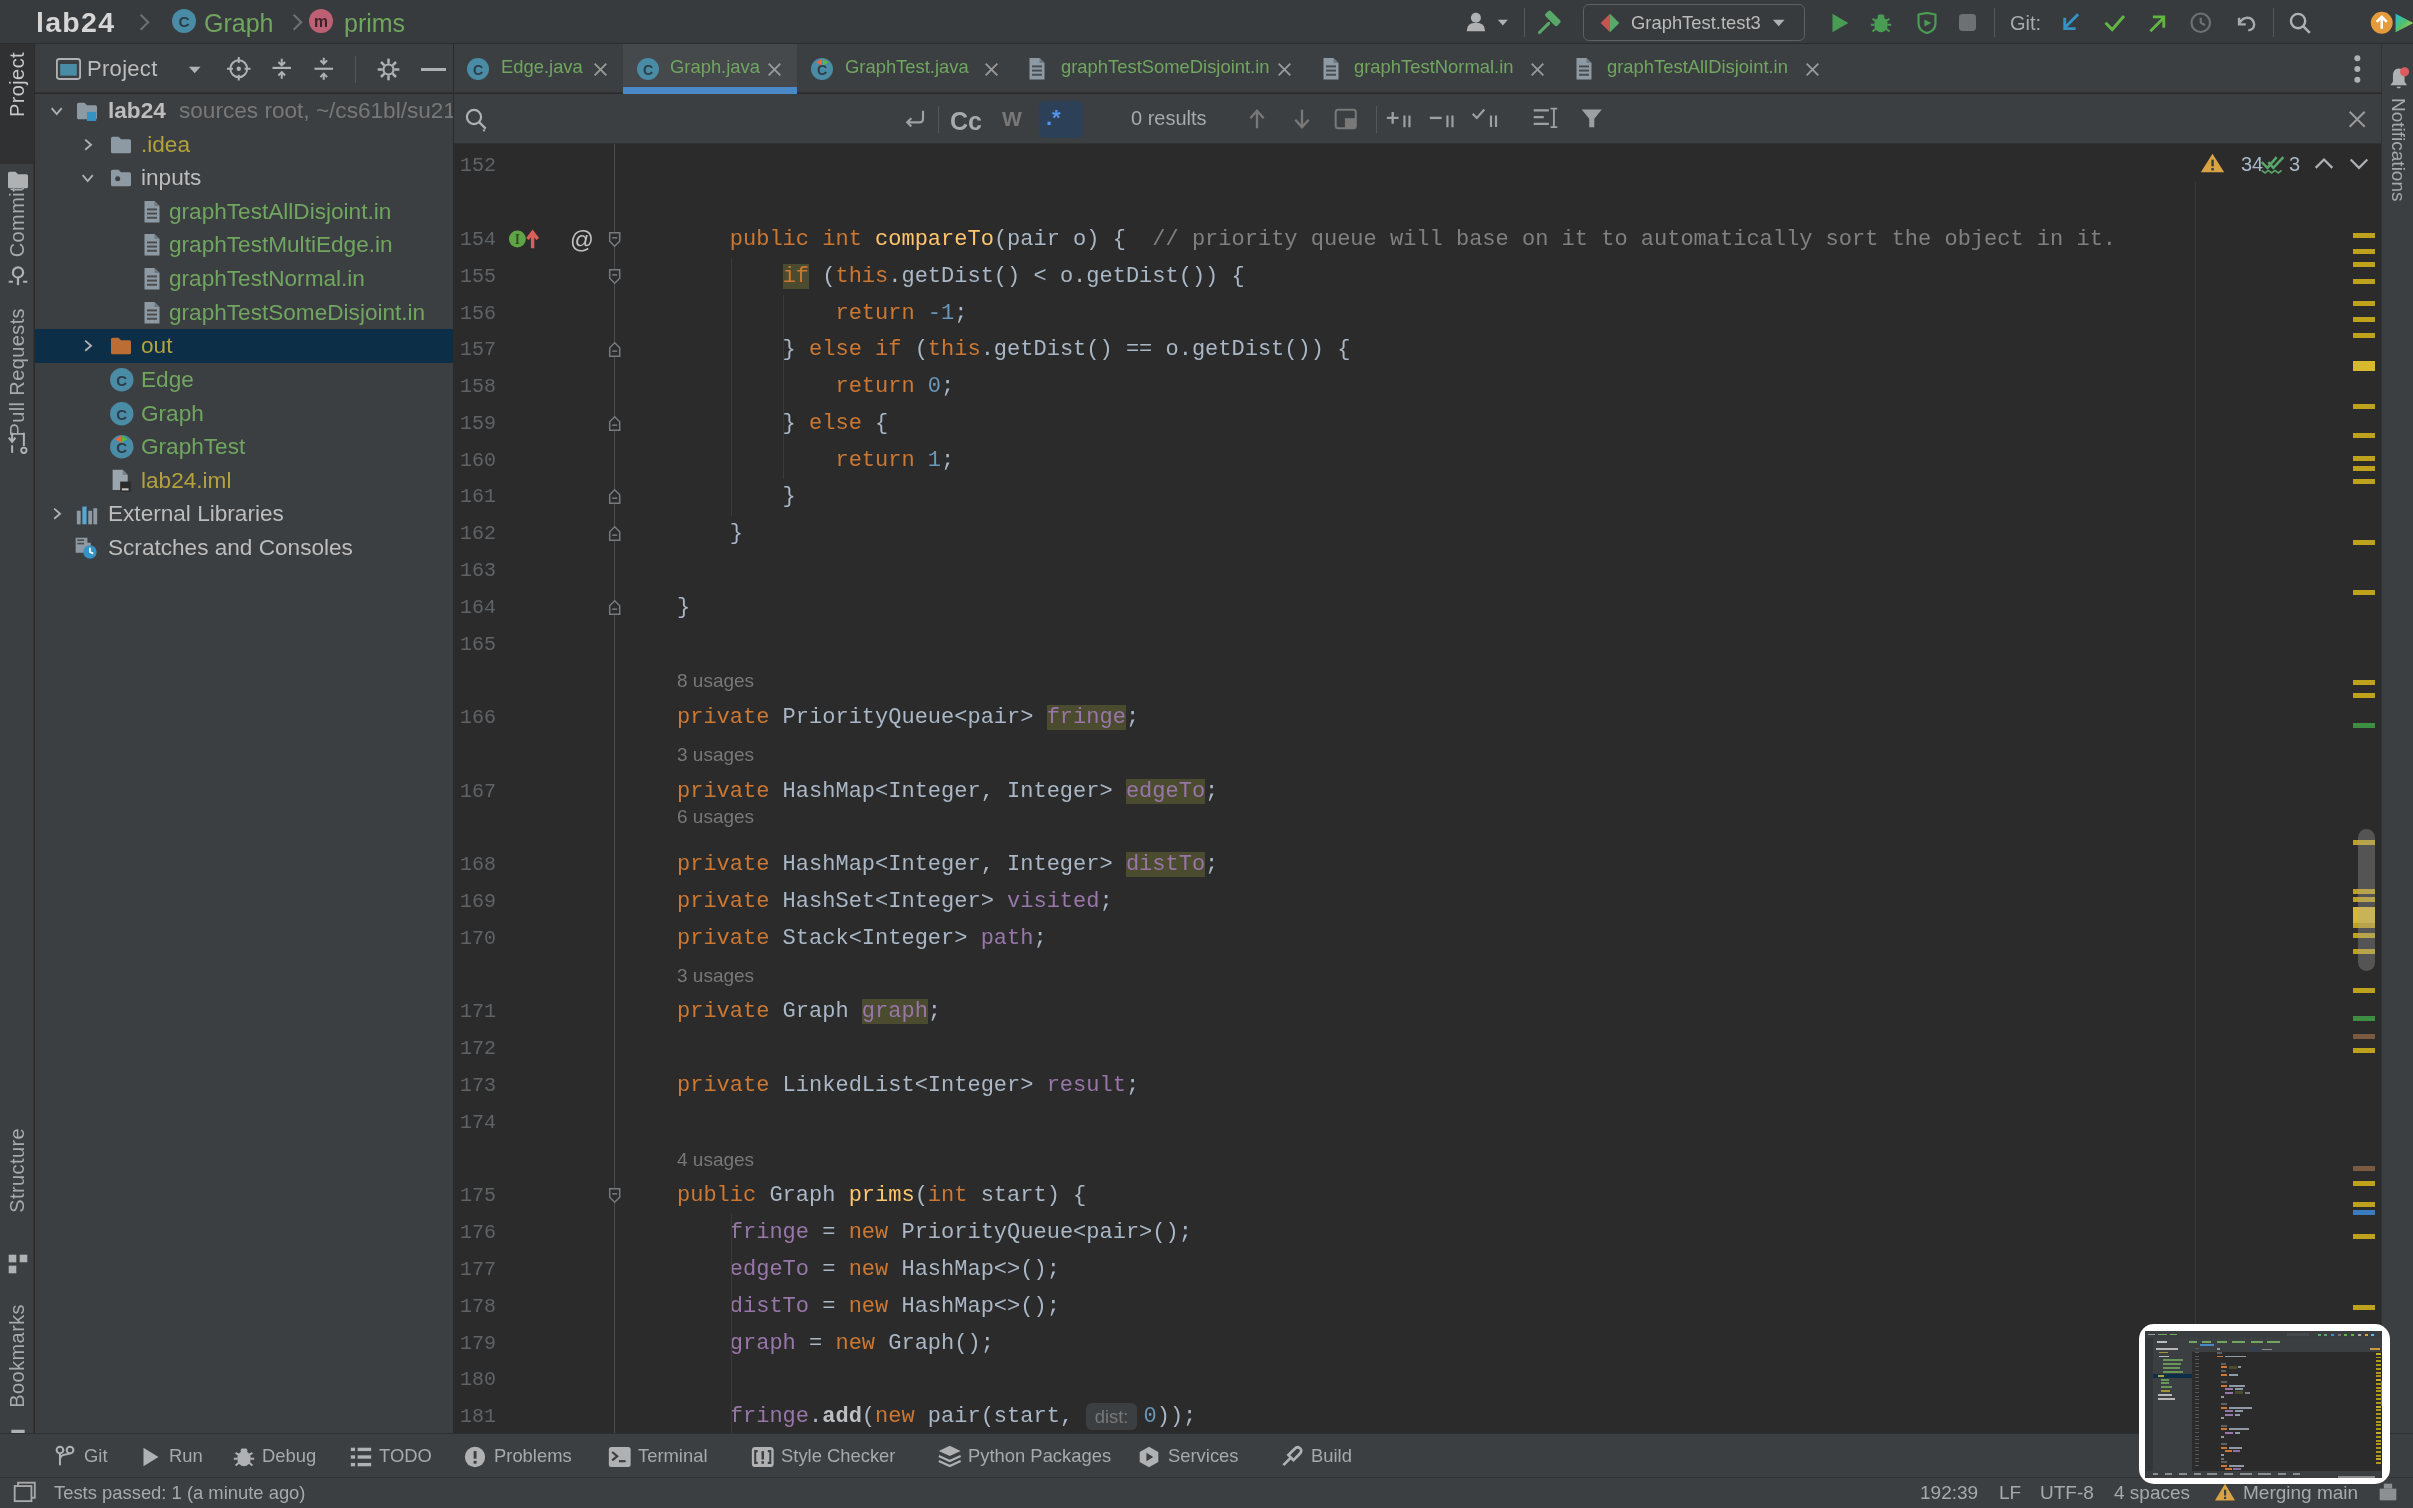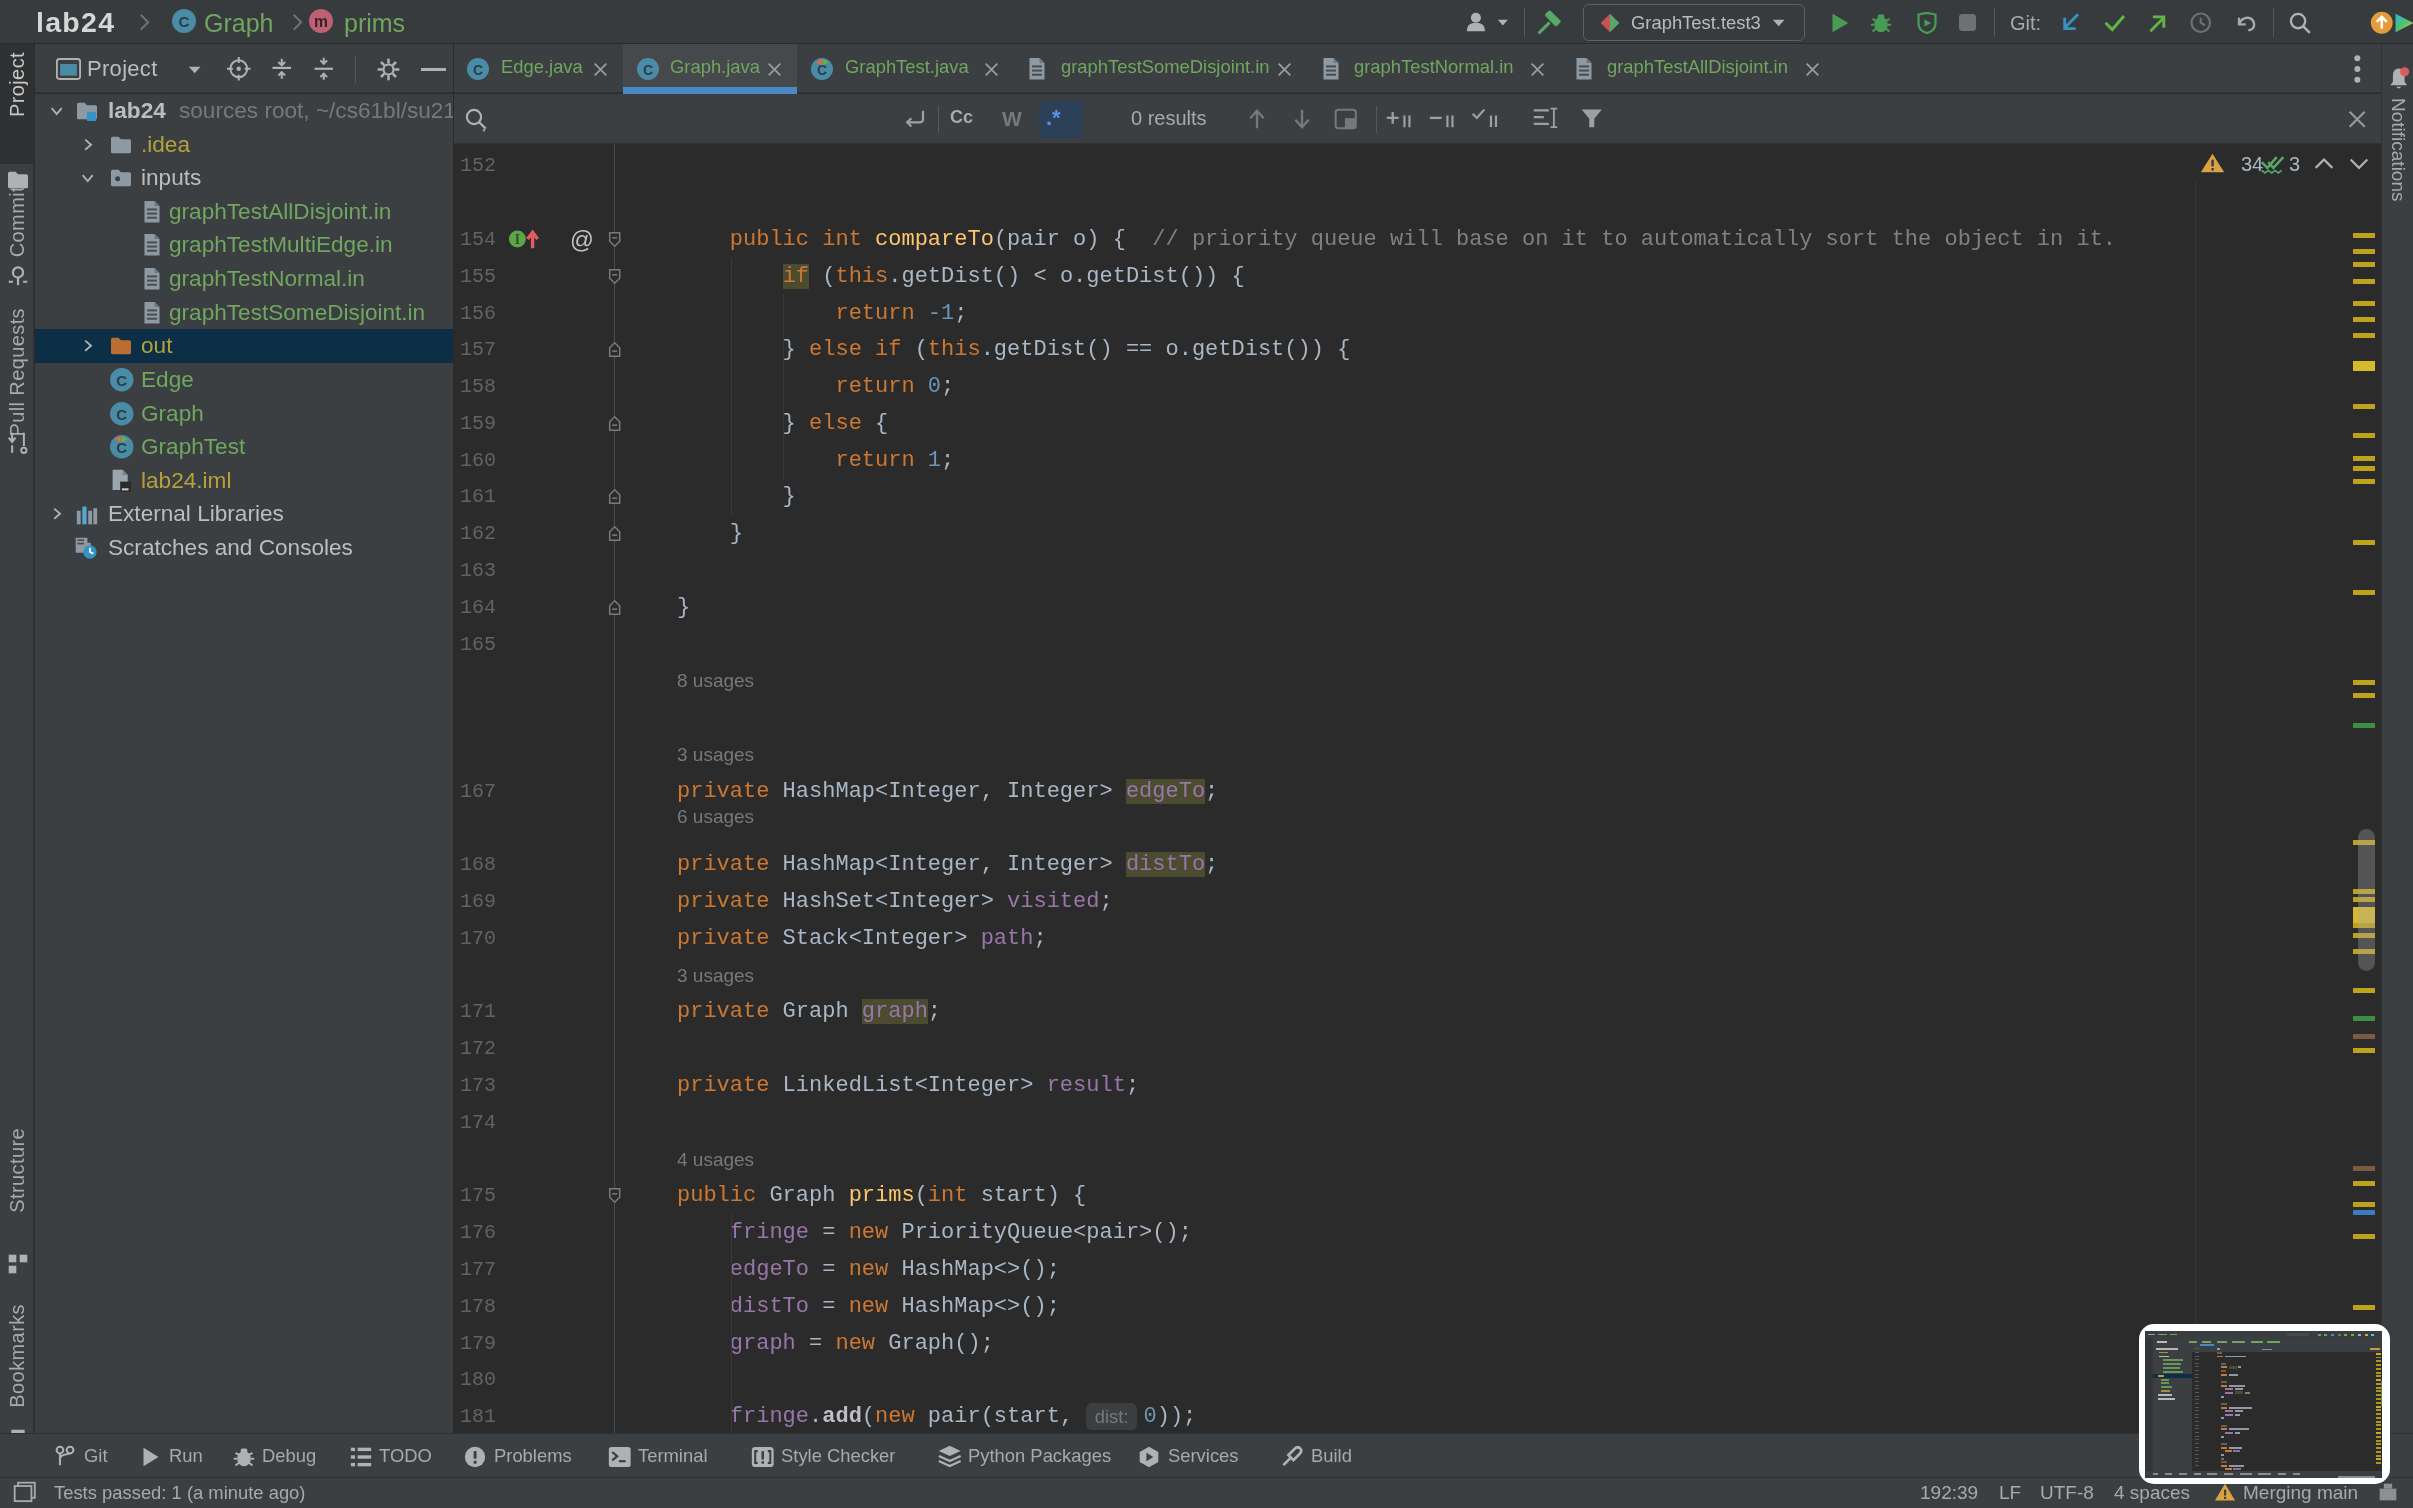--- a/index.html
+++ b/index.html
@@ -235,21 +235,21 @@
 <div id="findbar" class="abs">
 <svg class="abs" style="left:10px;top:12.6px;" width="25" height="25" viewBox="0 0 30 30">
       <circle cx="12" cy="12" r="8.5" stroke="#AFB1B3" stroke-width="2.6" fill="none"></circle>
       <path d="M18 18 L26 26" stroke="#AFB1B3" stroke-width="2.8"></path>
       <path d="M22 27 L26 27 L24 30 Z" fill="#AFB1B3"></path>
     </svg>
 <svg class="abs" style="left:449px;top:14.2px;" width="25" height="22" viewBox="0 0 30 26">
       <path d="M24 3 L24 13 Q24 17 20 17 L6 17 M10 12 L5 17 L10 22" stroke="#9DA0A2" stroke-width="2.6" fill="none"></path>
     </svg>
 <div class="div" style="left:484px;top:11.7px;height:27px;"></div>
-<span class="abs" style="left:496px;top:12.6px;font-size:18px;font-weight:bold;color:#A7A9AB;">Cc</span>
+<span class="abs" style="left:496px;top:12.6px;font-size:25px;font-weight:bold;color:#A7A9AB;">Cc</span>
 <span class="abs" style="left:548px;top:12.6px;font-size:21px;font-weight:bold;color:#787878;">W</span>
 <div class="abs" style="left:585px;top:6.7px;width:44px;height:37px;background:#2C4058;border-radius:5px;"></div>
 <span class="abs" style="left:592px;top:11px;font-size:22px;font-weight:bold;color:#5394EC;">.*</span>
 <span class="abs" style="left:677px;top:13.4px;font-size:20px;color:#A7A9AB;">0 results</span>
 <svg class="abs" style="left:793px;top:14.2px;" width="20" height="22" viewBox="0 0 24 26">
       <path d="M12 24 L12 4 M4 12 L12 3 L20 12" stroke="#787878" stroke-width="2.8" fill="none"></path>
     </svg>
 <svg class="abs" style="left:838px;top:14.2px;" width="20" height="22" viewBox="0 0 24 26">
       <path d="M12 2 L12 22 M4 14 L12 23 L20 14" stroke="#787878" stroke-width="2.8" fill="none"></path>
     </svg>
@@ -464,20 +464,21 @@
 <div class="crow" style="top:187px;"><span class="ln">157</span><span class="cd"><span class="d">        } </span><span class="k">else if</span><span class="d"> (</span><span class="k">this</span><span class="d">.getDist() == o.getDist()) {</span></span></div>
 <div class="crow" style="top:224px;"><span class="ln">158</span><span class="cd"><span class="d">            </span><span class="k">return </span><span class="n">0</span><span class="d">;</span></span></div>
 <div class="crow" style="top:261px;"><span class="ln">159</span><span class="cd"><span class="d">        } </span><span class="k">else</span><span class="d"> {</span></span></div>
 <div class="crow" style="top:298px;"><span class="ln">160</span><span class="cd"><span class="d">            </span><span class="k">return </span><span class="n">1</span><span class="d">;</span></span></div>
 <div class="crow" style="top:334px;"><span class="ln">161</span><span class="cd"><span class="d">        }</span></span></div>
 <div class="crow" style="top:371px;"><span class="ln">162</span><span class="cd"><span class="d">    }</span></span></div>
 <div class="crow" style="top:408px;"><span class="ln">163</span><span class="cd"></span></div>
 <div class="crow" style="top:445px;padding-left:12px;"><span class="ln">164</span><span class="cd"><span class="d">}</span></span></div>
 <div class="crow" style="top:482px;"><span class="ln">165</span><span class="cd"></span></div>
 <div class="crow" style="top:518px;"><span class="usr us">8 usages</span></div>
+<div class="crow" style="top:555px;"><span class="ln">166</span><span class="cd"><span class="k">private</span><span class="d"> PriorityQueue&lt;pair&gt; </span><span class="f hlb">fringe</span><span class="d">;</span></span></div>
 <div class="crow" style="top:592px;"><span class="usr us">3 usages</span></div>
 <div class="crow" style="top:629px;"><span class="ln">167</span><span class="cd"><span class="k">private</span><span class="d"> HashMap&lt;Integer, Integer&gt; </span><span class="f hlb">edgeTo</span><span class="d">;</span></span></div>
 <div class="crow" style="top:654px;"><span class="usr us">6 usages</span></div>
 <div class="crow" style="top:702px;"><span class="ln">168</span><span class="cd"><span class="k">private</span><span class="d"> HashMap&lt;Integer, Integer&gt; </span><span class="f hlb">distTo</span><span class="d">;</span></span></div>
 <div class="crow" style="top:739px;"><span class="ln">169</span><span class="cd"><span class="k">private</span><span class="d"> HashSet&lt;Integer&gt; </span><span class="f">visited</span><span class="d">;</span></span></div>
 <div class="crow" style="top:776px;"><span class="ln">170</span><span class="cd"><span class="k">private</span><span class="d"> Stack&lt;Integer&gt; </span><span class="f">path</span><span class="d">;</span></span></div>
 <div class="crow" style="top:813px;"><span class="usr us">3 usages</span></div>
 <div class="crow" style="top:849px;"><span class="ln">171</span><span class="cd"><span class="k">private</span><span class="d"> Graph </span><span class="f hlb">graph</span><span class="d">;</span></span></div>
 <div class="crow" style="top:886px;"><span class="ln">172</span><span class="cd"></span></div>
 <div class="crow" style="top:923px;"><span class="ln">173</span><span class="cd"><span class="k">private</span><span class="d"> LinkedList&lt;Integer&gt; </span><span class="f">result</span><span class="d">;</span></span></div>

